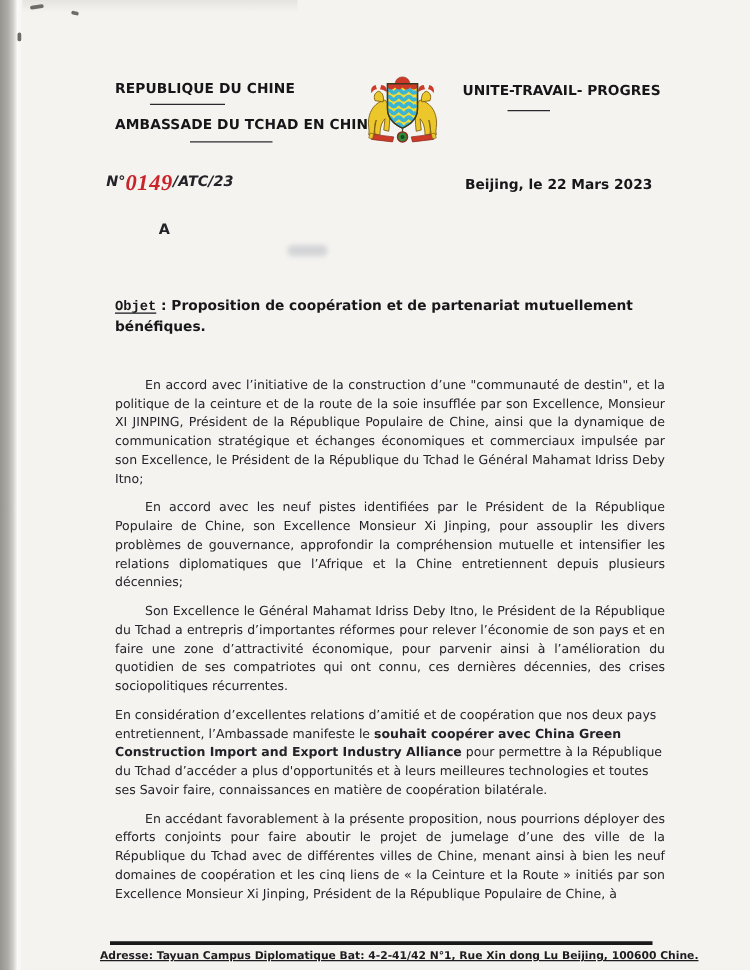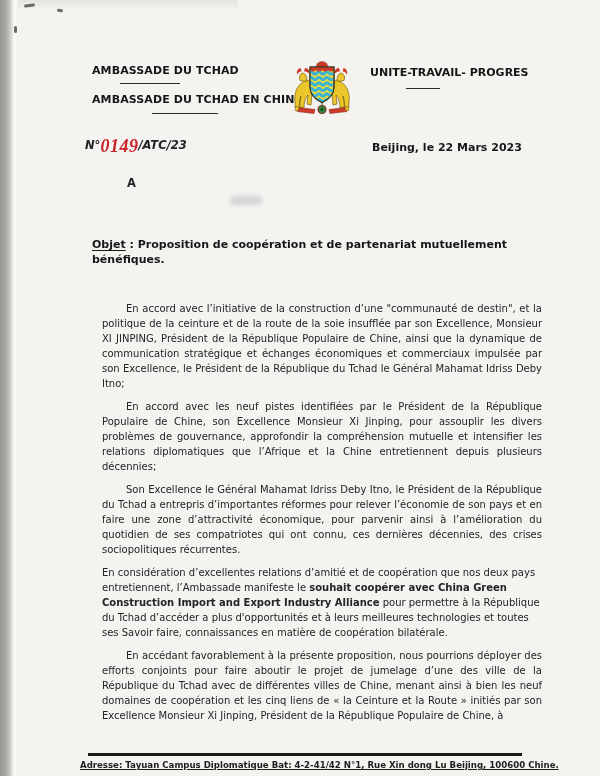--- a/index.html
+++ b/index.html
@@ -50,24 +50,24 @@
   
   .salutation { position:absolute; left:127px; top:176px; font-weight:bold; font-size:11.5px; }
   .recipient { position:absolute; left:92px; top:199px; font-weight:bold; font-size:10.5px; line-height:14.5px; color:#17171a; }
   .stamp-artifact {
     position:absolute; left:230px; top:196px; width:32px; height:9px;
     background:#b9bcc2; border-radius:4px; filter:blur(2px); opacity:.55;
   }
 
   
   .objet { position:absolute; left:92px; top:237px; width:444px; font-weight:bold; font-size:11px; line-height:15px; color:#17171a; }
-  .objet .lbl { text-decoration:underline; text-underline-offset:2px; }
+  .objet .lbl { text-decoration:underline; text-underline-offset:2px;font-family:Liberation Mono, monospace; }
 
   
-  .letter-body { position:absolute; left:102px; top:301px; width:440px; font-size:10px; line-height:15px; color:#232329; }
+  .letter-body { position:absolute; left:92px; top:301px; width:440px; font-size:10px; line-height:15px; color:#232329; }
   .letter-body p { margin:0 0 8px 0; text-align:justify; text-indent:24px; }
   .letter-body p.no-indent { text-indent:0; text-align:left; }
   .letter-body .b { font-weight:bold; }
 
   
   .footer-rule { position:absolute; left:88px; top:753px; width:434px; height:3px; background:#191919; }
   .footer-text {
     position:absolute; left:80px; top:760px; width:450px;
     text-align:center; font-weight:bold; font-size:8.6px; color:#1d1d20; white-space:nowrap;text-decoration:underline;
   }
@@ -75,21 +75,21 @@
 </head>
 <body>
 
 <div class="scan-left"></div>
 <div class="top-shade"></div>
 <div class="speck s1"></div>
 <div class="speck s2"></div>
 <div class="speck s3"></div>
 
 <div class="org-block">
-  <div class="org-line">AMBASSADE DU TCHAD</div>
+  <div class="org-line">REPUBLIQUE DU CHINE</div>
   <div class="u-rule rule-1"></div>
   <div class="org-line org-line2">AMBASSADE DU TCHAD EN CHINE</div>
   <div class="u-rule rule-2"></div>
 </div>
 
 <div class="emblem">
   <svg viewBox="0 0 72 62" width="72" height="62" aria-hidden="true">
 
     <g fill="#ecc72c" stroke="#7a5b10" stroke-width="0.7">
       <path d="M22 21 C14 23 10 29 9 36 C8 41 10 45 9 49 L14 50 C14 45 13 41 15 37 L13 48 L18 49 C18 44 19 39 22 36 L21 45 L25 46 C26 39 26 31 25 25 Z"></path>

